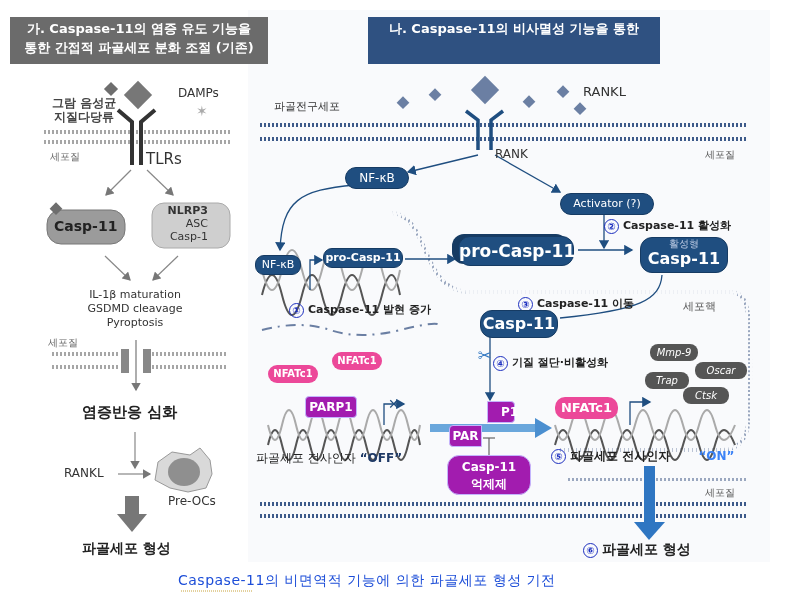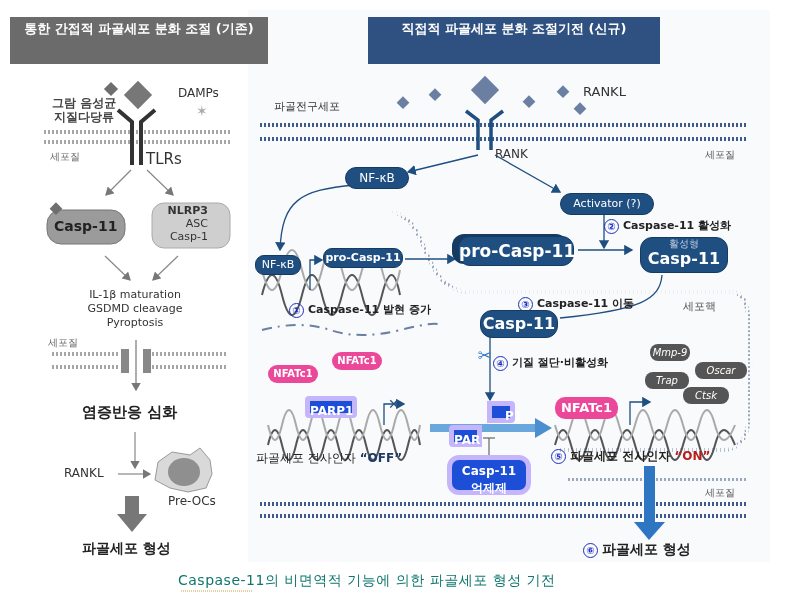--- a/index.html
+++ b/index.html
@@ -7,21 +7,21 @@
   .abs{position:absolute;}
   svg.bg{position:absolute;left:0;top:0;}
   .hdr{position:absolute;color:#fff;font-weight:bold;font-size:13px;line-height:19px;text-align:center;padding:2px 6px;box-sizing:border-box;}
   .hdr-left{left:10px;top:17px;width:258px;height:47px;background:#6b6b6b;}
   .hdr-right{left:368px;top:17px;width:292px;height:47px;background:#2f5181;}
   .lbl{position:absolute;white-space:nowrap;font-size:11px;color:#333;}
   .b{font-weight:bold;}
   .pill{position:absolute;border-radius:12px;color:#fff;text-align:center;white-space:nowrap;font-weight:bold;box-sizing:border-box;}
   .navy{background:#1f4e80;border:1px solid #163b63;}
   .dark{background:#ec4899;}
-  .green{background:#1d4ed8;border:5px solid #c4b5fd;}
+  .green{background:#a21caf;border:1px solid #c4b5fd;}
   .gray{background:#555;}
   .num{display:inline-block;width:13px;height:13px;border:1.5px solid #1d2fbf;border-radius:50%;color:#1d2fbf;font-size:10px;line-height:13px;text-align:center;font-weight:bold;margin-right:4px;vertical-align:middle;}
 </style>
 </head>
 <body>
 
 <svg class="bg" width="790" height="602">
   <defs>
     <pattern id="dotsGray" width="4" height="4" patternUnits="userSpaceOnUse">
         <rect width="2" height="4" fill="#a6a6a6"></rect>
@@ -145,20 +145,21 @@
 
   <rect x="644" y="466" width="11" height="56" fill="#2f76c2"></rect>
   <path d="M634 522 L665 522 L649 540 Z" fill="#2f76c2"></path>
 
   <text x="478" y="361" font-size="16" fill="#2f76c2">✂</text>
 
   <line x1="181" y1="591" x2="252" y2="591" stroke="#c8a23a" stroke-width="1" stroke-dasharray="1 1"></line>
 </svg>
 
 <div class="hdr hdr-left">
+  <div>가. Caspase-11의 염증 유도 기능을</div>
   <div>통한 간접적 파골세포 분화 조절 (기존)</div>
 </div>
 <div class="lbl b" style="left:52px;top:96px;font-size:12px;line-height:14px;text-align:center;color:#444;">
   <div>그람 음성균</div>
   <div>지질다당류</div>
 </div>
 <div class="lbl" style="left:178px;top:86px;font-size:12px;">DAMPs</div>
 <div class="lbl" style="left:50px;top:150px;font-size:10px;color:#666;">세포질</div>
 <div class="lbl" style="left:146px;top:150px;font-size:15px;">TLRs</div>
 <div class="lbl b" style="left:54px;top:218px;font-size:14px;color:#222;">Casp-11</div>
@@ -172,21 +173,21 @@
   <div>GSDMD cleavage</div>
   <div>Pyroptosis</div>
 </div>
 <div class="lbl" style="left:48px;top:336px;font-size:10px;color:#666;">세포질</div>
 <div class="lbl b" style="left:82px;top:403px;font-size:15px;color:#222;">염증반응 심화</div>
 <div class="lbl" style="left:64px;top:466px;font-size:12px;">RANKL</div>
 <div class="lbl" style="left:168px;top:494px;font-size:12px;">Pre-OCs</div>
 <div class="lbl b" style="left:82px;top:540px;font-size:14px;color:#222;">파골세포 형성</div>
 
 <div class="hdr hdr-right">
-  <div>직접적 파골세포 분화 조절기전 (신규)</div>
+  <div>나. Caspase-11의 비사멸성 기능을 통한</div>
 </div>
 <div class="lbl" style="left:274px;top:99px;font-size:11px;">파골전구세포</div>
 <div class="lbl" style="left:583px;top:84px;font-size:13px;">RANKL</div>
 <div class="lbl" style="left:495px;top:147px;font-size:12px;">RANK</div>
 <div class="lbl" style="left:705px;top:148px;font-size:10px;color:#555;">세포질</div>
 
 <div class="pill navy" style="left:345px;top:167px;width:64px;height:22px;font-size:12px;line-height:20px;font-weight:normal;">NF-κB</div>
 <div class="pill navy" style="left:560px;top:193px;width:94px;height:22px;font-size:11px;line-height:20px;font-weight:normal;">Activator (?)</div>
 
 <div class="abs" style="left:604px;top:218px;font-size:11px;font-weight:bold;white-space:nowrap;">
@@ -233,29 +234,29 @@
   <span style="color:#1f3a66;font-weight:bold;">“OFF”</span>
 </div>
 
 <div class="pill green" style="left:447px;top:455px;width:84px;height:40px;font-size:12px;line-height:17px;border-radius:12px;padding-top:3px;">
   <div>Casp-11</div>
   <div>억제제</div>
 </div>
 
 <div class="pill dark" style="left:555px;top:397px;width:63px;height:22px;font-size:13px;line-height:22px;border-radius:10px;">NFATc1</div>
 
-<div class="pill gray" style="left:650px;top:344px;width:40px;height:17px;font-size:10px;line-height:17px;font-weight:normal;font-style:italic;border-radius:8px;">Mmp-9</div>
+<div class="pill gray" style="left:650px;top:344px;width:48px;height:17px;font-size:10px;line-height:17px;font-weight:normal;font-style:italic;border-radius:8px;">Mmp-9</div>
 <div class="pill gray" style="left:695px;top:362px;width:52px;height:17px;font-size:10px;line-height:17px;font-weight:normal;font-style:italic;border-radius:8px;">Oscar</div>
 <div class="pill gray" style="left:645px;top:372px;width:44px;height:17px;font-size:10px;line-height:17px;font-weight:normal;font-style:italic;border-radius:8px;">Trap</div>
 <div class="pill gray" style="left:683px;top:387px;width:46px;height:17px;font-size:10px;line-height:17px;font-weight:normal;font-style:italic;border-radius:8px;">Ctsk</div>
 
 <div class="abs" style="left:551px;top:448px;font-size:12px;font-weight:bold;white-space:nowrap;">
   <span class="num">⑤</span><span>파골세포 전사인자</span>
-  <span style="color:#b91c1c;">“ON”</span>
+  <span style="color:#3b82f6;margin-left:24px;">“ON”</span>
 </div>
 
 <div class="lbl" style="left:705px;top:486px;font-size:10px;color:#555;">세포질</div>
 
 <div class="abs" style="left:583px;top:541px;font-size:14px;font-weight:bold;white-space:nowrap;">
   <span class="num">⑥</span><span>파골세포 형성</span>
 </div>
 
-<div class="abs" style="left:178px;top:572px;font-size:14px;color:#0f766e;white-space:nowrap;letter-spacing:0.5px;">Caspase-11의 비면역적 기능에 의한 파골세포 형성 기전</div>
+<div class="abs" style="left:178px;top:572px;font-size:14px;color:#1d4ed8;white-space:nowrap;letter-spacing:0.5px;">Caspase-11의 비면역적 기능에 의한 파골세포 형성 기전</div>
 
 </body></html>

